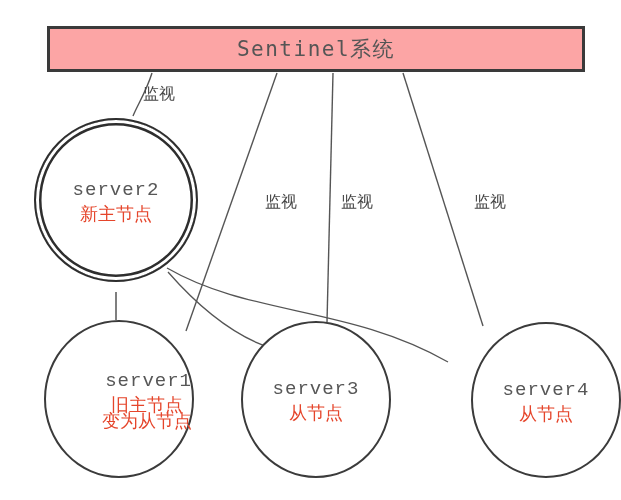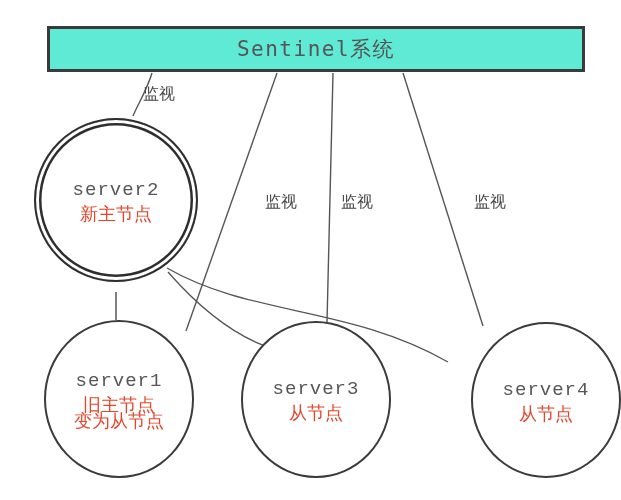--- a/index.html
+++ b/index.html
@@ -24,21 +24,21 @@
   }
 
   
   .sentinel-box {
     position: absolute;
     left: 47px;
     top: 26px;
     width: 538px;
     height: 46px;
     border: 3px solid #3a3a3a;
-    background: #5eead4;
+    background: #fca5a5;
     box-sizing: border-box;
     display: flex;
     align-items: center;
     justify-content: center;
     z-index: 5;
   }
   .sentinel-label {
     font-family: "DejaVu Sans Mono", "Liberation Mono", monospace;
     font-size: 21px;
     color: #555555;
@@ -116,21 +116,21 @@
 
   <div class="sentinel-box">
     <span class="sentinel-label">Sentinel系统</span>
   </div>
 
   <div class="node double" style="left:34px; top:118px; width:164px; height:164px;">
     <span class="node-name">server2</span>
     <span class="node-role">新主节点</span>
   </div>
 
-  <div class="node single" style="left:44px; top:320px; width:150px; height:158px;">
+  <div class="node single" style="left:44px; top:320px; width:150px; height:158px;align-items:flex-end;">
     <span class="node-name">server1</span>
     <span class="node-role">旧主节点
 变为从节点</span>
   </div>
 
   <div class="node single" style="left:241px; top:321px; width:150px; height:157px;">
     <span class="node-name">server3</span>
     <span class="node-role">从节点</span>
   </div>
 

